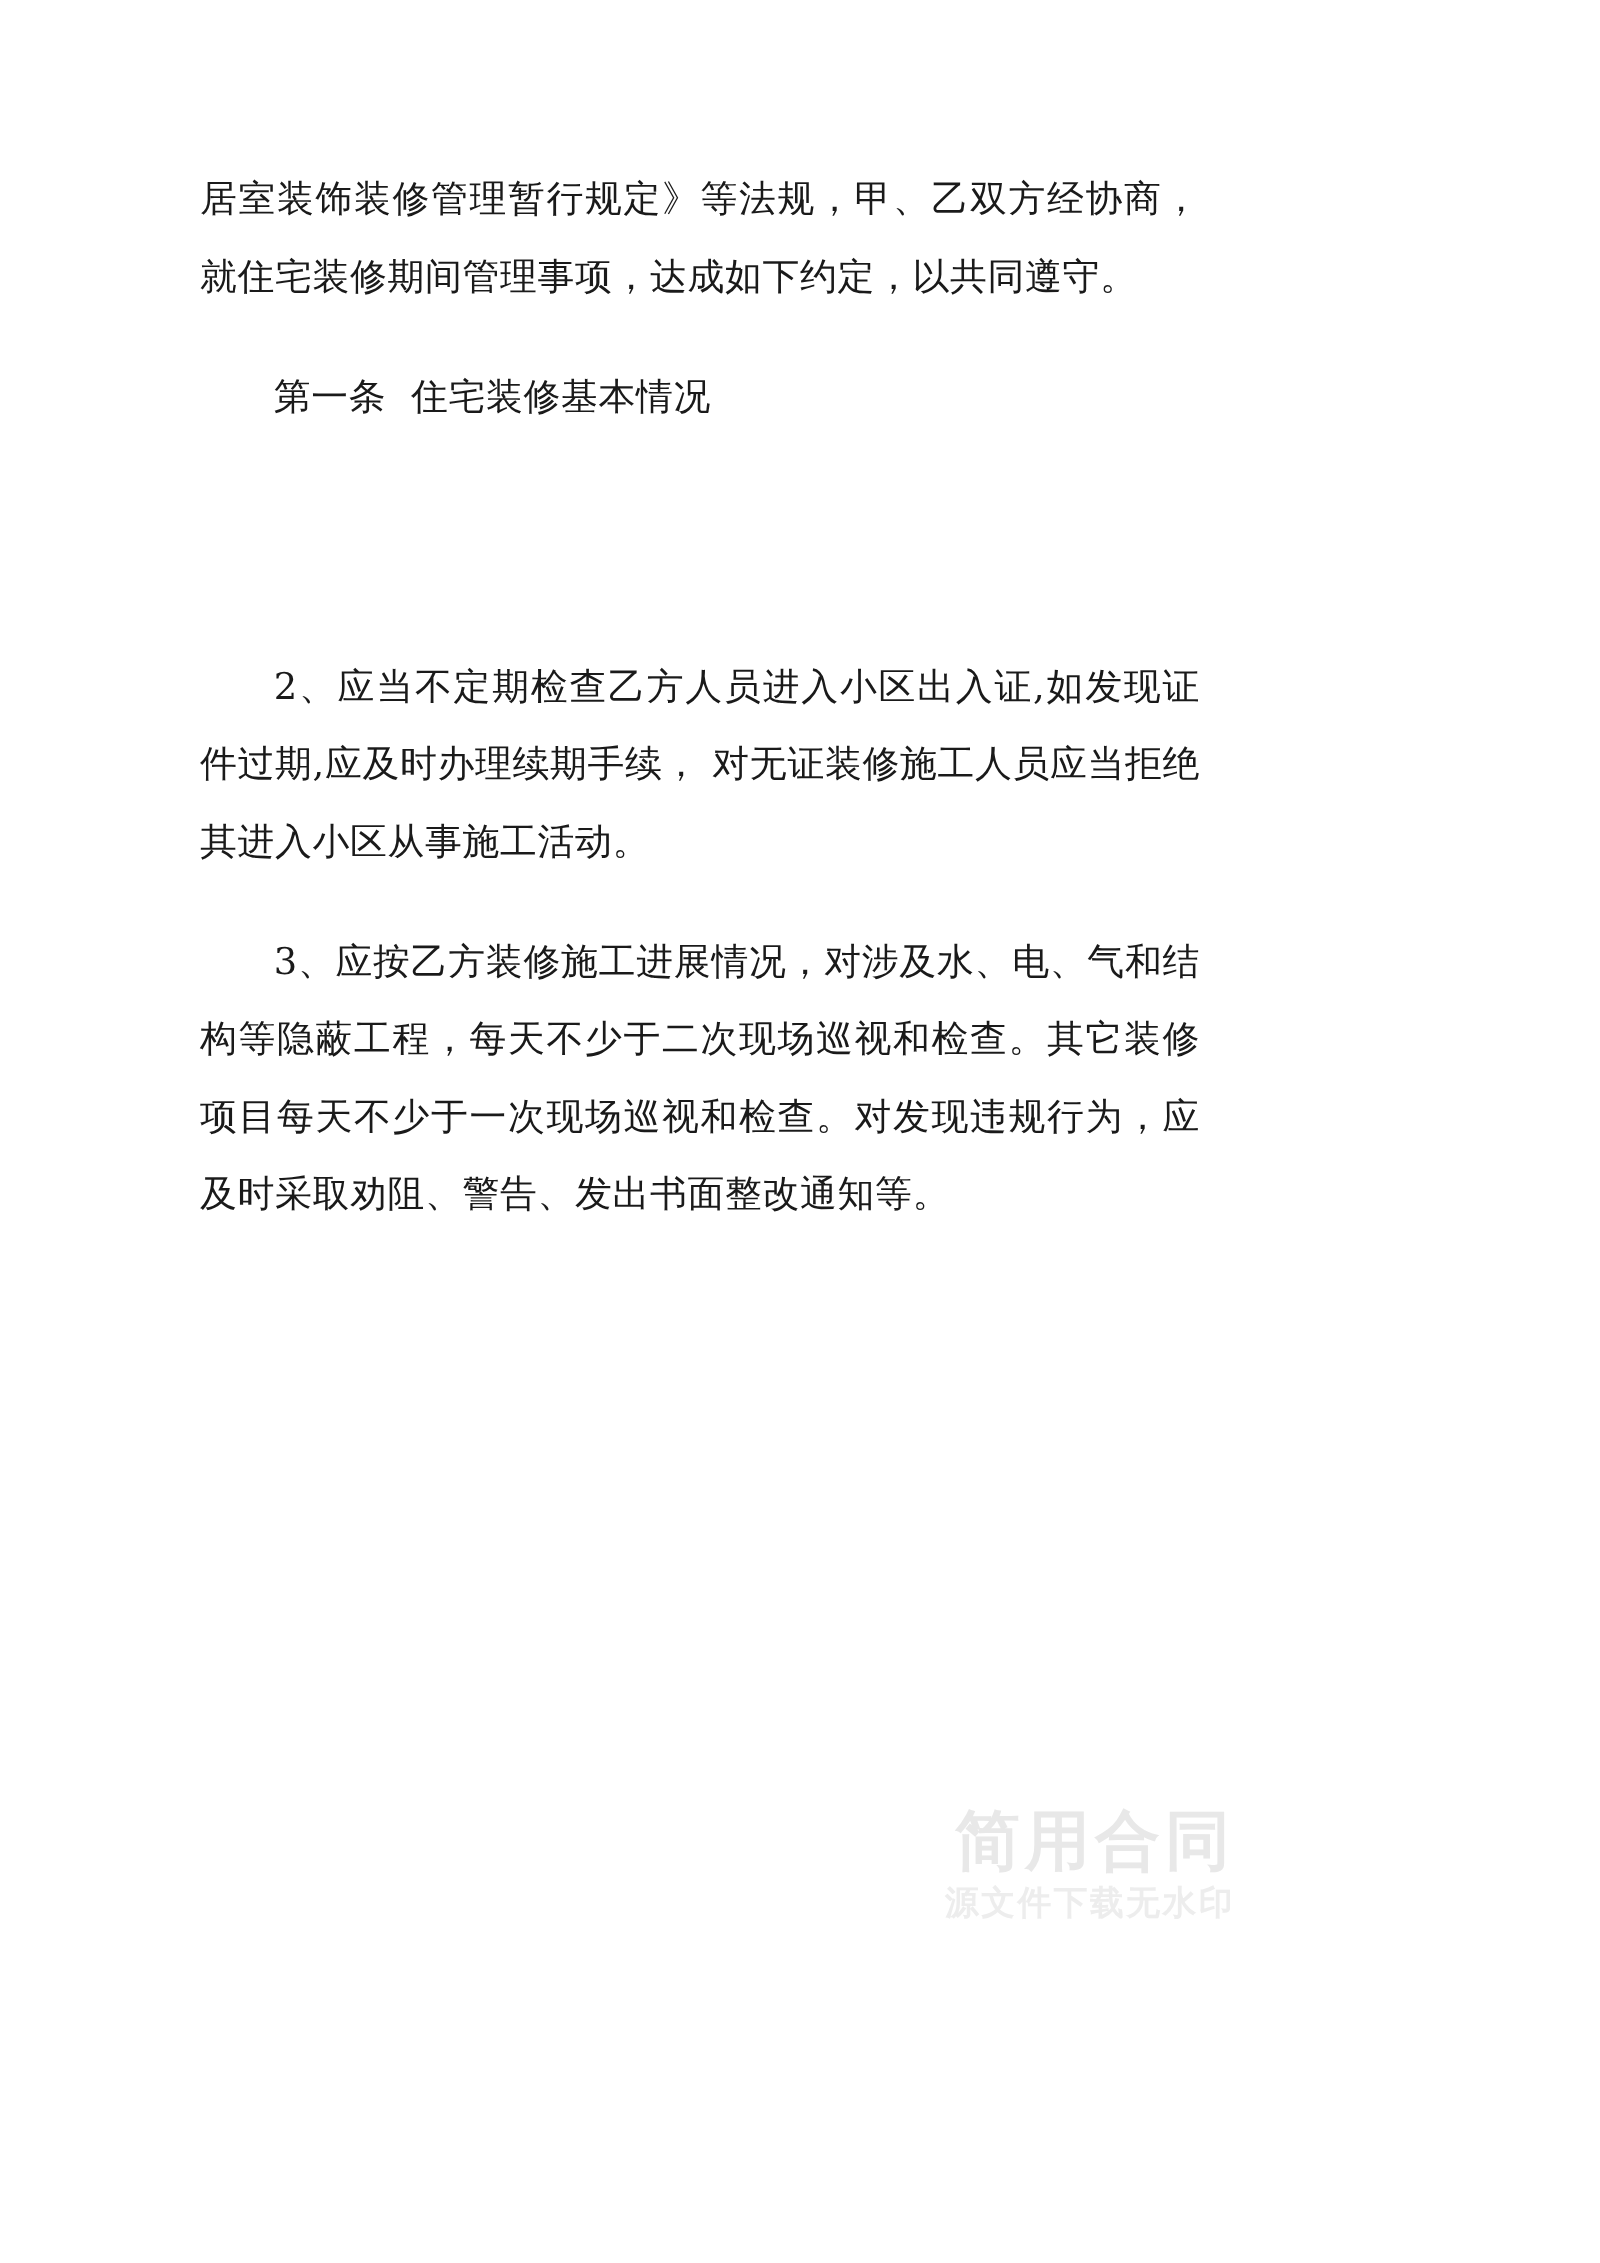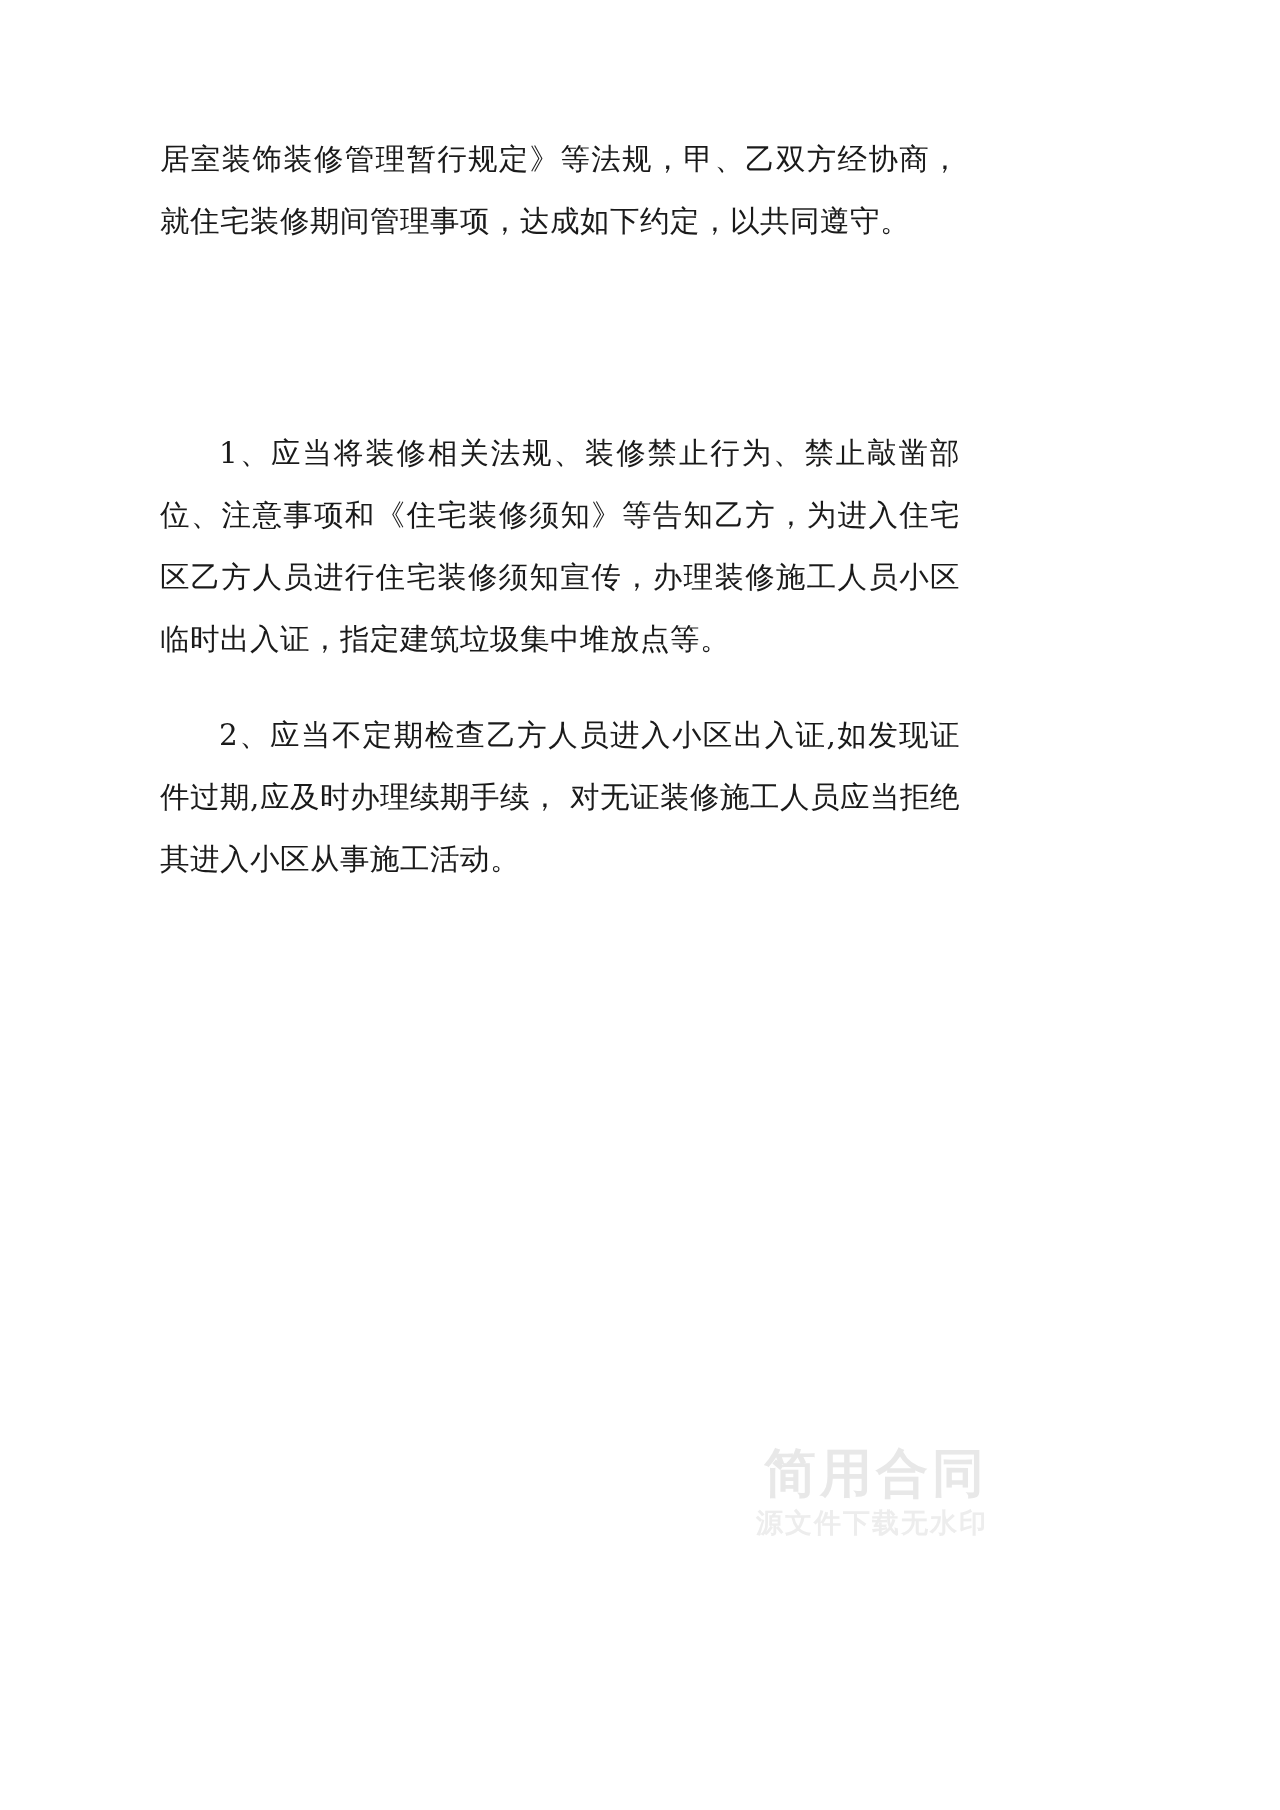--- a/index.html
+++ b/index.html
@@ -83,40 +83,41 @@
 <body>
 
 <div class="page" style="background: rgb(255, 255, 255);">
 
   <div class="content">
 
     <p class="para hang">居室装饰装修管理暂行规定》等法规，甲、乙双方经协商，就住宅装修期间管理事项，达成如下约定，以共同遵守。</p>
 
     <div class="gap-sm"></div>
 
+    <p class="para indent">第一条  住宅装修基本情况</p>
 
     <div class="gap-sm"></div>
 
 
     <div class="gap-sm"></div>
 
 
     <div class="gap-sm"></div>
 
 
     <div class="gap-md"></div>
 
-    <p class="para indent">1、应当将装修相关法规、装修禁止行为、禁止敲凿部位、注意事项和《住宅装修须知》等告知乙方，为进入住宅区乙方人员进行住宅装修须知宣传，办理装修施工人员小区临时出入证，指定建筑垃圾集中堆放点等。</p>
 
     <div class="gap-md"></div>
 
     <p class="para indent">2、应当不定期检查乙方人员进入小区出入证,如发现证件过期,应及时办理续期手续， 对无证装修施工人员应当拒绝其进入小区从事施工活动。</p>
 
     <div class="gap-md"></div>
 
+    <p class="para indent">3、应按乙方装修施工进展情况，对涉及水、电、气和结构等隐蔽工程，每天不少于二次现场巡视和检查。其它装修项目每天不少于一次现场巡视和检查。对发现违规行为，应及时采取劝阻、警告、发出书面整改通知等。</p>
 
   </div>
 
   <div class="watermark">
     <div class="watermark-title" style="color: rgb(232, 232, 232);">简用合同</div>
     <div class="watermark-sub" style="color: rgb(237, 237, 237);">源文件下载无水印</div>
   </div>
 
 </div>
 

